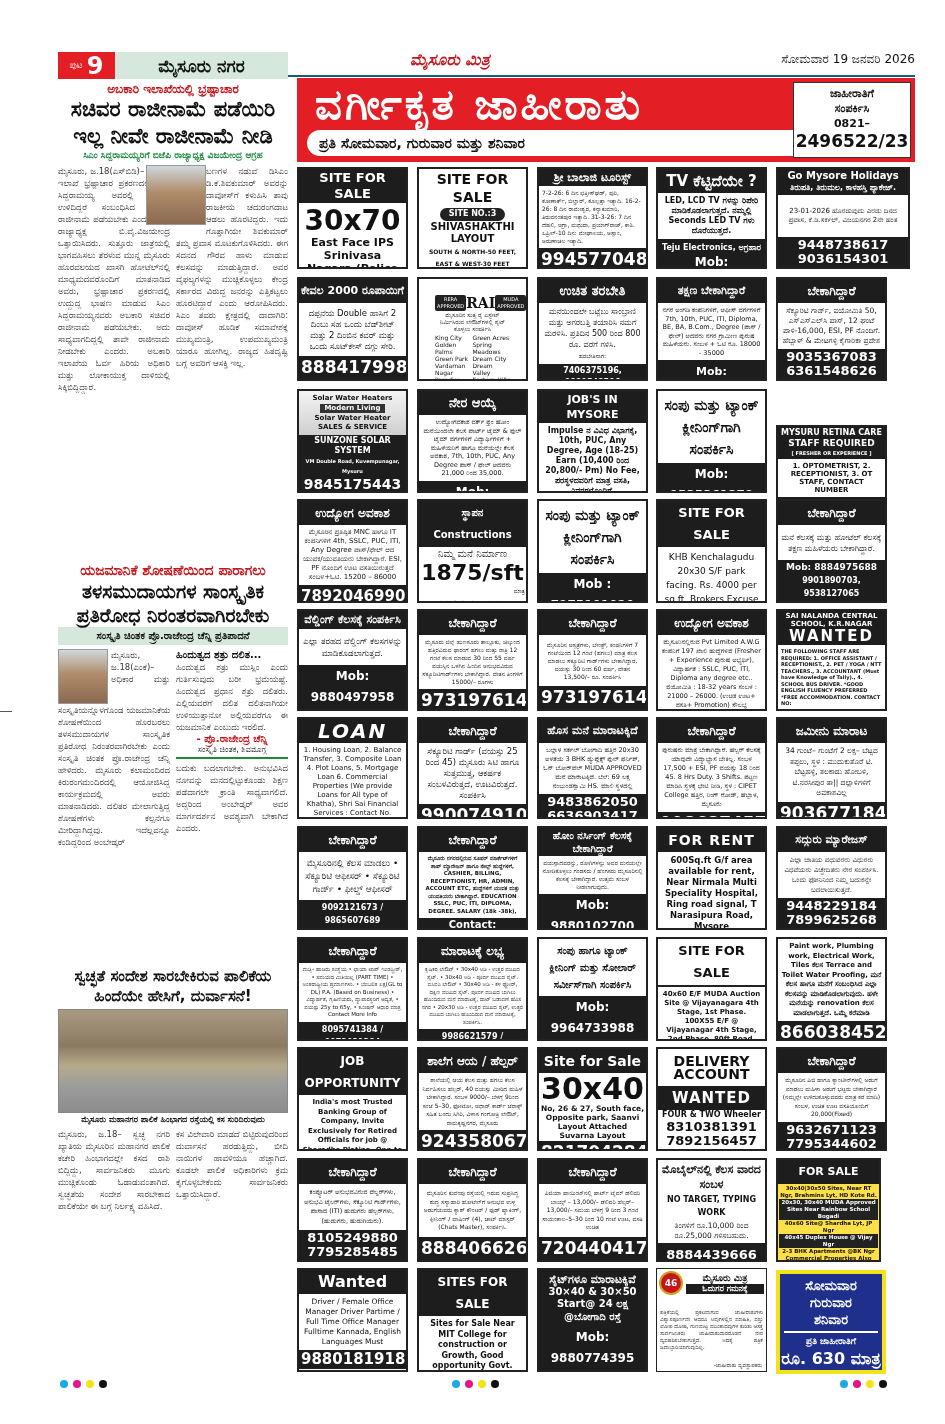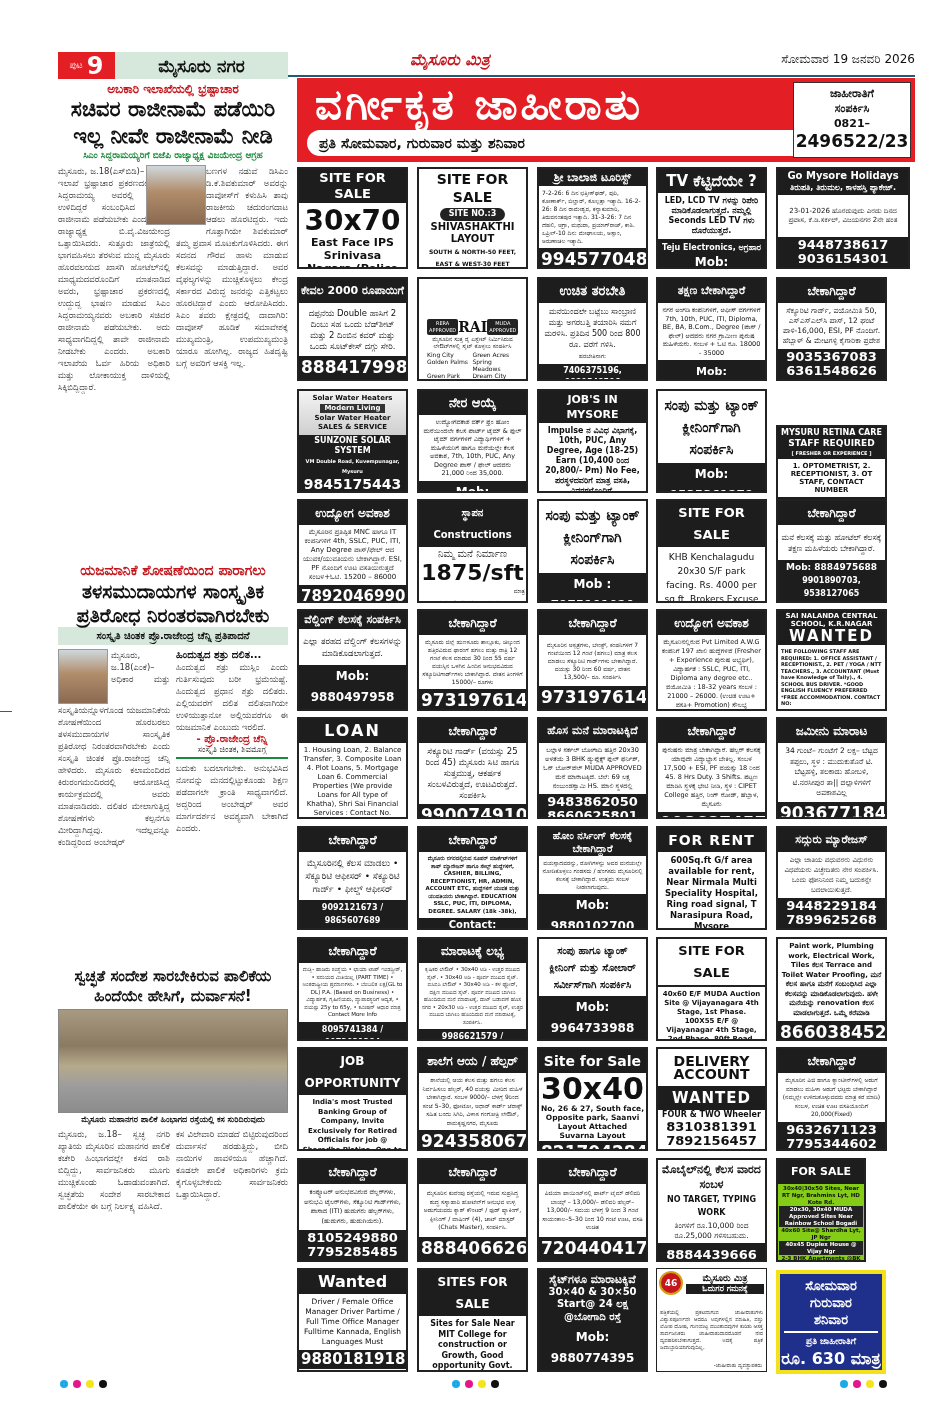--- a/index.html
+++ b/index.html
@@ -173,21 +173,21 @@
         <div>9036154301</div>
       </div>
   </div>
 
   <div class="ad" style="left:297px;top:277px;width:111px;height:104px;">
     <div class="hd" style="font-size:11px;">ಕೇವಲ 2000 ರೂಪಾಯಿಗೆ</div>
     <div class="bd" style="font-size:8.5px;line-height:11px;">ದಪ್ಪನೆಯ Double ಹಾಸಿಗೆ 2 ದಿಂಬು ಸಹ ಒಂದು ಬೆಡ್‌ಶೀಟ್ ಮತ್ತು 2 ದಿಂಬಿನ ಕವರ್ ಮತ್ತು ಒಂದು ಸೂಟ್‌ಕೇಸ್ ದಗ್ಗು ಸೇರಿ.</div>
     <div class="ft">8884179981</div>
   </div>
   <div class="ad" style="left:417px;top:277px;width:111px;height:104px;">
-    <div class="bd" style="font-size:6px;line-height:7px;padding:8px;justify-content:flex-start;margin-top:32px;">
+    <div class="bd" style="font-size:6px;line-height:7px;padding:16px;justify-content:flex-start;">
       <div style="display:flex;justify-content:space-between;align-items:center;">
         <span style="background:#222;color:#fff;font-size:5px;padding:1px 2px;border-radius:2px;">RERA APPROVED</span>
         <span style="font-family:'DejaVu Serif',serif;font-size:14px;font-weight:bold;">RAI</span>
         <span style="background:#222;color:#fff;font-size:5px;padding:1px 2px;border-radius:2px;">MUDA APPROVED</span>
       </div>
       <div>ಮೈಸೂರಿನ ಸುತ್ತ ರೈ ಎಸ್ಟೇಟ್ ನಿರ್ಮಿಸಿರುವ ಲೇಔಟ್‌ಗಳಲ್ಲಿ ಸೈಟ್ ಕೊಳ್ಳಲು ಸಂಪರ್ಕಿಸಿ</div>
       <div style="display:grid;grid-template-columns:1fr 1fr;text-align:left;margin-top:2px;">
         <span>King City</span>
           <span>Green Acres</span>
         <span>Golden Palms</span>
@@ -318,35 +318,35 @@
     <div class="hd" style="font-size:7px;line-height:8px;">
         <div>SAI NALANDA CENTRAL SCHOOL, K.R.NAGAR</div>
         <div style="font-size:15px;line-height:16px;letter-spacing:2px;">WANTED</div>
       </div>
     <div class="bd" style="font-size:5px;line-height:6.5px;font-weight:bold;text-align:left;">THE FOLLOWING STAFF ARE REQUIRED: 1. OFFICE ASSISTANT / RECEPTIONIST., 2. PET / YOGA / NTT TEACHERS., 3. ACCOUNTANT (Must have Knowledge of Tally)., 4. SCHOOL BUS DRIVER. *GOOD ENGLISH FLUENCY PREFERRED *FREE ACCOMMODATION. CONTACT NO:</div>
     <div class="ft" style="font-size:9px;line-height:12px;">8722073456/ 8722093456</div>
 
   </div>
 
   <div class="ad" style="left:297px;top:717px;width:111px;height:102px;">
-    <div class="hd" style="font-size:16px;letter-spacing:2px;">LOAN</div>
+    <div class="hd" style="font-size:20px;letter-spacing:2px;font-style:italic;">LOAN</div>
     <div class="bd" style="font-size:7px;line-height:9px;">1. Housing Loan, 2. Balance Transfer, 3. Composite Loan 4. Plot Loans, 5. Mortgage Loan 6. Commercial Properties (We provide Loans for All type of Khatha), Shri Sai Financial Services : Contact No.</div>
 
   </div>
   <div class="ad" style="left:417px;top:717px;width:111px;height:102px;">
     <div class="hd" style="font-size:12px;">ಬೇಕಾಗಿದ್ದಾರೆ</div>
     <div class="bd" style="font-size:8.5px;line-height:11px;">ಸೆಕ್ಯೂರಿಟಿ ಗಾರ್ಡ್ (ವಯಸ್ಸು 25 ರಿಂದ 45) ಮೈಸೂರು ಸಿಟಿ ಹಾಗೂ ಸುತ್ತಮುತ್ತ, ಆಕರ್ಷಕ ಸಂಬಳವಿರುತ್ತದೆ, ಊಟವಿರುತ್ತದೆ. ಸಂಪರ್ಕಿಸಿ</div>
     <div class="ft">9900749104</div>
   </div>
   <div class="ad" style="left:537px;top:717px;width:111px;height:102px;">
     <div class="hd" style="font-size:11px;">ಹೊಸ ಮನೆ ಮಾರಾಟಕ್ಕಿದೆ</div>
     <div class="bd" style="font-size:6.5px;line-height:9px;">ಬಲ್ಲಾಳ ಸರ್ಕಲ್ ಬೋಗಾದಿ ಹತ್ತಿರ 20x30 ಅಳತೆಯ 3 BHK ಡ್ಯುಪ್ಲೆಕ್ಸ್ ಫುಲ್ ಫರ್ನಿಶ್, ಓನ್ ಬೋರ್‌ವೆಲ್ MUDA APPROVED ಮನೆ ಮಾರಾಟಕ್ಕಿದೆ. ಬೆಲೆ: 69 ಲಕ್ಷ ನಂಜುಂಡಸ್ವಾಮಿ HS. ಮಾಲಿ ಸ್ಥಳದಲ್ಲಿ</div>
     <div class="ft" style="font-size:13px;line-height:14px;">
         <div>9483862050</div>
-        <div>8660625801</div>
+        <div>6636903417</div>
       </div>
   </div>
   <div class="ad" style="left:656px;top:717px;width:111px;height:102px;">
     <div class="hd" style="font-size:12px;">ಬೇಕಾಗಿದ್ದಾರೆ</div>
     <div class="bd" style="font-size:6.5px;line-height:9px;">ಪುರುಷರು ಮಾತ್ರ ಬೇಕಾಗಿದ್ದಾರೆ. ಹೆಲ್ಪರ್ ಕೆಲಸಕ್ಕೆ ಯಾವುದೇ ವಿದ್ಯಾಭ್ಯಾಸ ಬೇಕಿಲ್ಲ. ಸಂಬಳ 17,500 + ESI, PF ವಯಸ್ಸು 18 ರಿಂದ 45. 8 Hrs Duty. 3 Shifts. ಪಟ್ಟಣ ಮಾಡಿಸಿ ಸ್ಥಳಕ್ಕೆ ಭೇಟಿ ನೀಡಿ, ಸ್ಥಳ : CIPET College ಹತ್ತಿರ, ರಿಂಗ್ ರೋಡ್, ಹೆಬ್ಬಾಳ, ಮೈಸೂರು</div>
     <div class="ft">9986874574</div>
   </div>
   <div class="ad" style="left:776px;top:717px;width:111px;height:102px;">
     <div class="hd" style="font-size:12px;">ಜಮೀನು ಮಾರಾಟ</div>
     <div class="bd" style="font-size:7.5px;line-height:10.5px;">34 ಗುಂಟೆ– ಗುಂಟೆಗೆ 2 ಲಕ್ಷ– ಬೆಟ್ಟದ ತಪ್ಪಲು, ಸ್ಥಳ : ಮುದುಕುತೊರೆ ಟಿ. ಬೆಟ್ಟಹಳ್ಳಿ, ತಲಕಾಡು ಹೋಬಳಿ, ಟಿ.ನರಸೀಪುರ ತಾ|| ದಲ್ಲಾಳಿಗಳಿಗೆ ಅವಕಾಶವಿಲ್ಲ</div>
@@ -466,21 +466,21 @@
     <div class="ft">7204404170</div>
   </div>
   <div class="ad" style="left:656px;top:1158px;width:111px;height:104px;">
     <div class="bd" style="padding:2px;">
       <div style="font-size:11px;line-height:15px;font-weight:bold;">ಮೊಬೈಲ್‌ನಲ್ಲಿ ಕೆಲಸ ವಾರದ ಸಂಬಳ</div>
       <div style="font-size:8px;font-weight:bold;margin-top:2px;">NO TARGET, TYPING WORK</div>
       <div style="font-size:7.5px;line-height:10px;margin-top:2px;">ತಿಂಗಳಿಗೆ ರೂ.10,000 ರಿಂದ ರೂ.25,000 ಗಳಿಸಬಹುದು.</div>
     </div>
     <div class="ft" style="font-size:13px;">8884439666</div>
   </div>
-  <div class="ad" style="left:776px;top:1158px;width:90px;height:104px;background:#84cc16;">
+  <div class="ad" style="left:776px;top:1158px;width:105px;height:104px;background:#fde047;">
     <div class="hd" style="font-size:11px;">FOR SALE</div>
     <div class="bd" style="font-size:5.5px;line-height:7px;font-weight:bold;padding:1px;">
       <div>30x40|30x50 Sites, Near RT Ngr, Brahmins Lyt, HD Kote Rd.</div>
       <div style="background:#222;color:#fff;">20x30, 30x40 MUDA Approved Sites Near Rainbow School Bogadi</div>
       <div>40x60 Site@ Shardha Lyt, JP Ngr</div>
       <div style="background:#222;color:#fff;">40x45 Duplex House @ Vijay Ngr</div>
       <div>2-3 BHK Apartments @BK Ngr Commercial Properties Also Available</div>
     </div>
     <div class="ft" style="font-size:6px;line-height:8px;">
         <div>PRAKRUTHI PROPERTIES</div>

